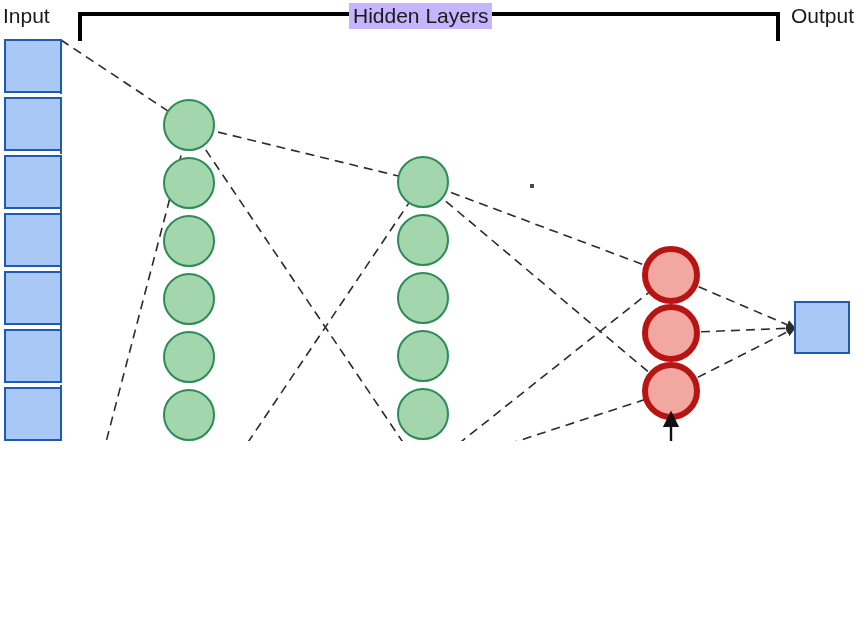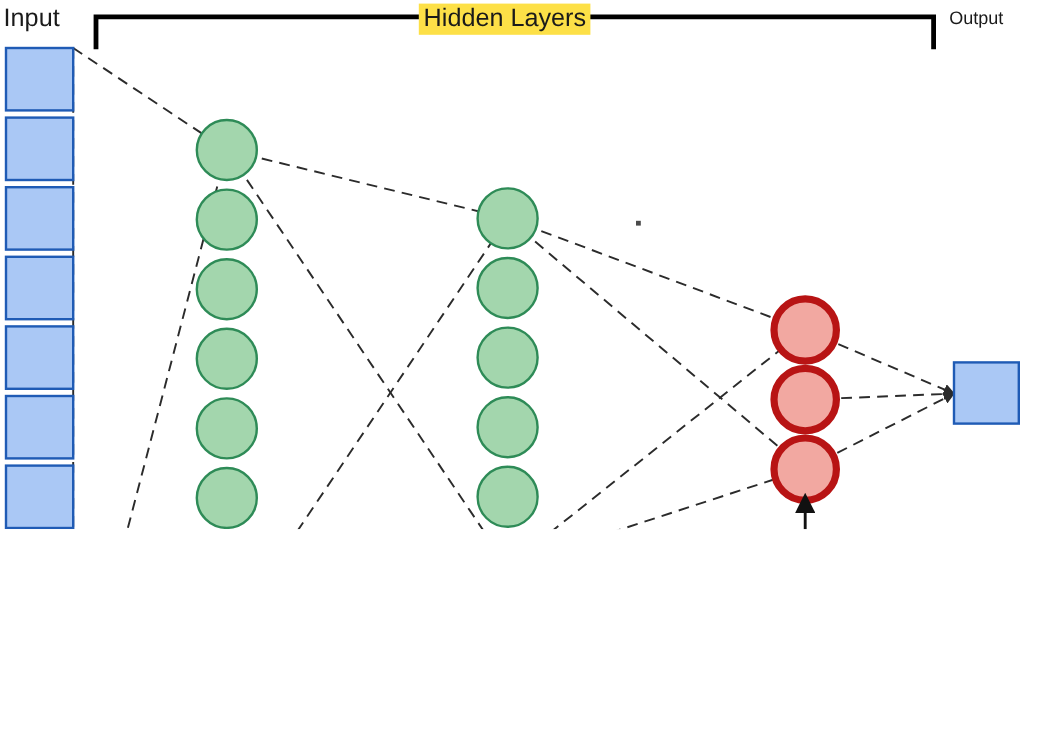--- a/index.html
+++ b/index.html
@@ -32,27 +32,27 @@
     left: 3px;
     top: 3px;
     font-size: 21px;
     line-height: 26px;
   }
   #label-hidden {
     left: 349px;
     top: 3px;
     font-size: 21px;
     line-height: 26px;
-    background: #fde047;
+    background: #c4b5fd;
     padding: 0 4px;
   }
   #label-output {
     left: 791px;
     top: 3px;
-    font-size: 15px;
+    font-size: 21px;
     line-height: 26px;
   }
   #label-embeddings {
     left: 578px;
     top: 524px;
     font-size: 31px;
     line-height: 40px;
   }
 </style>
 </head>

